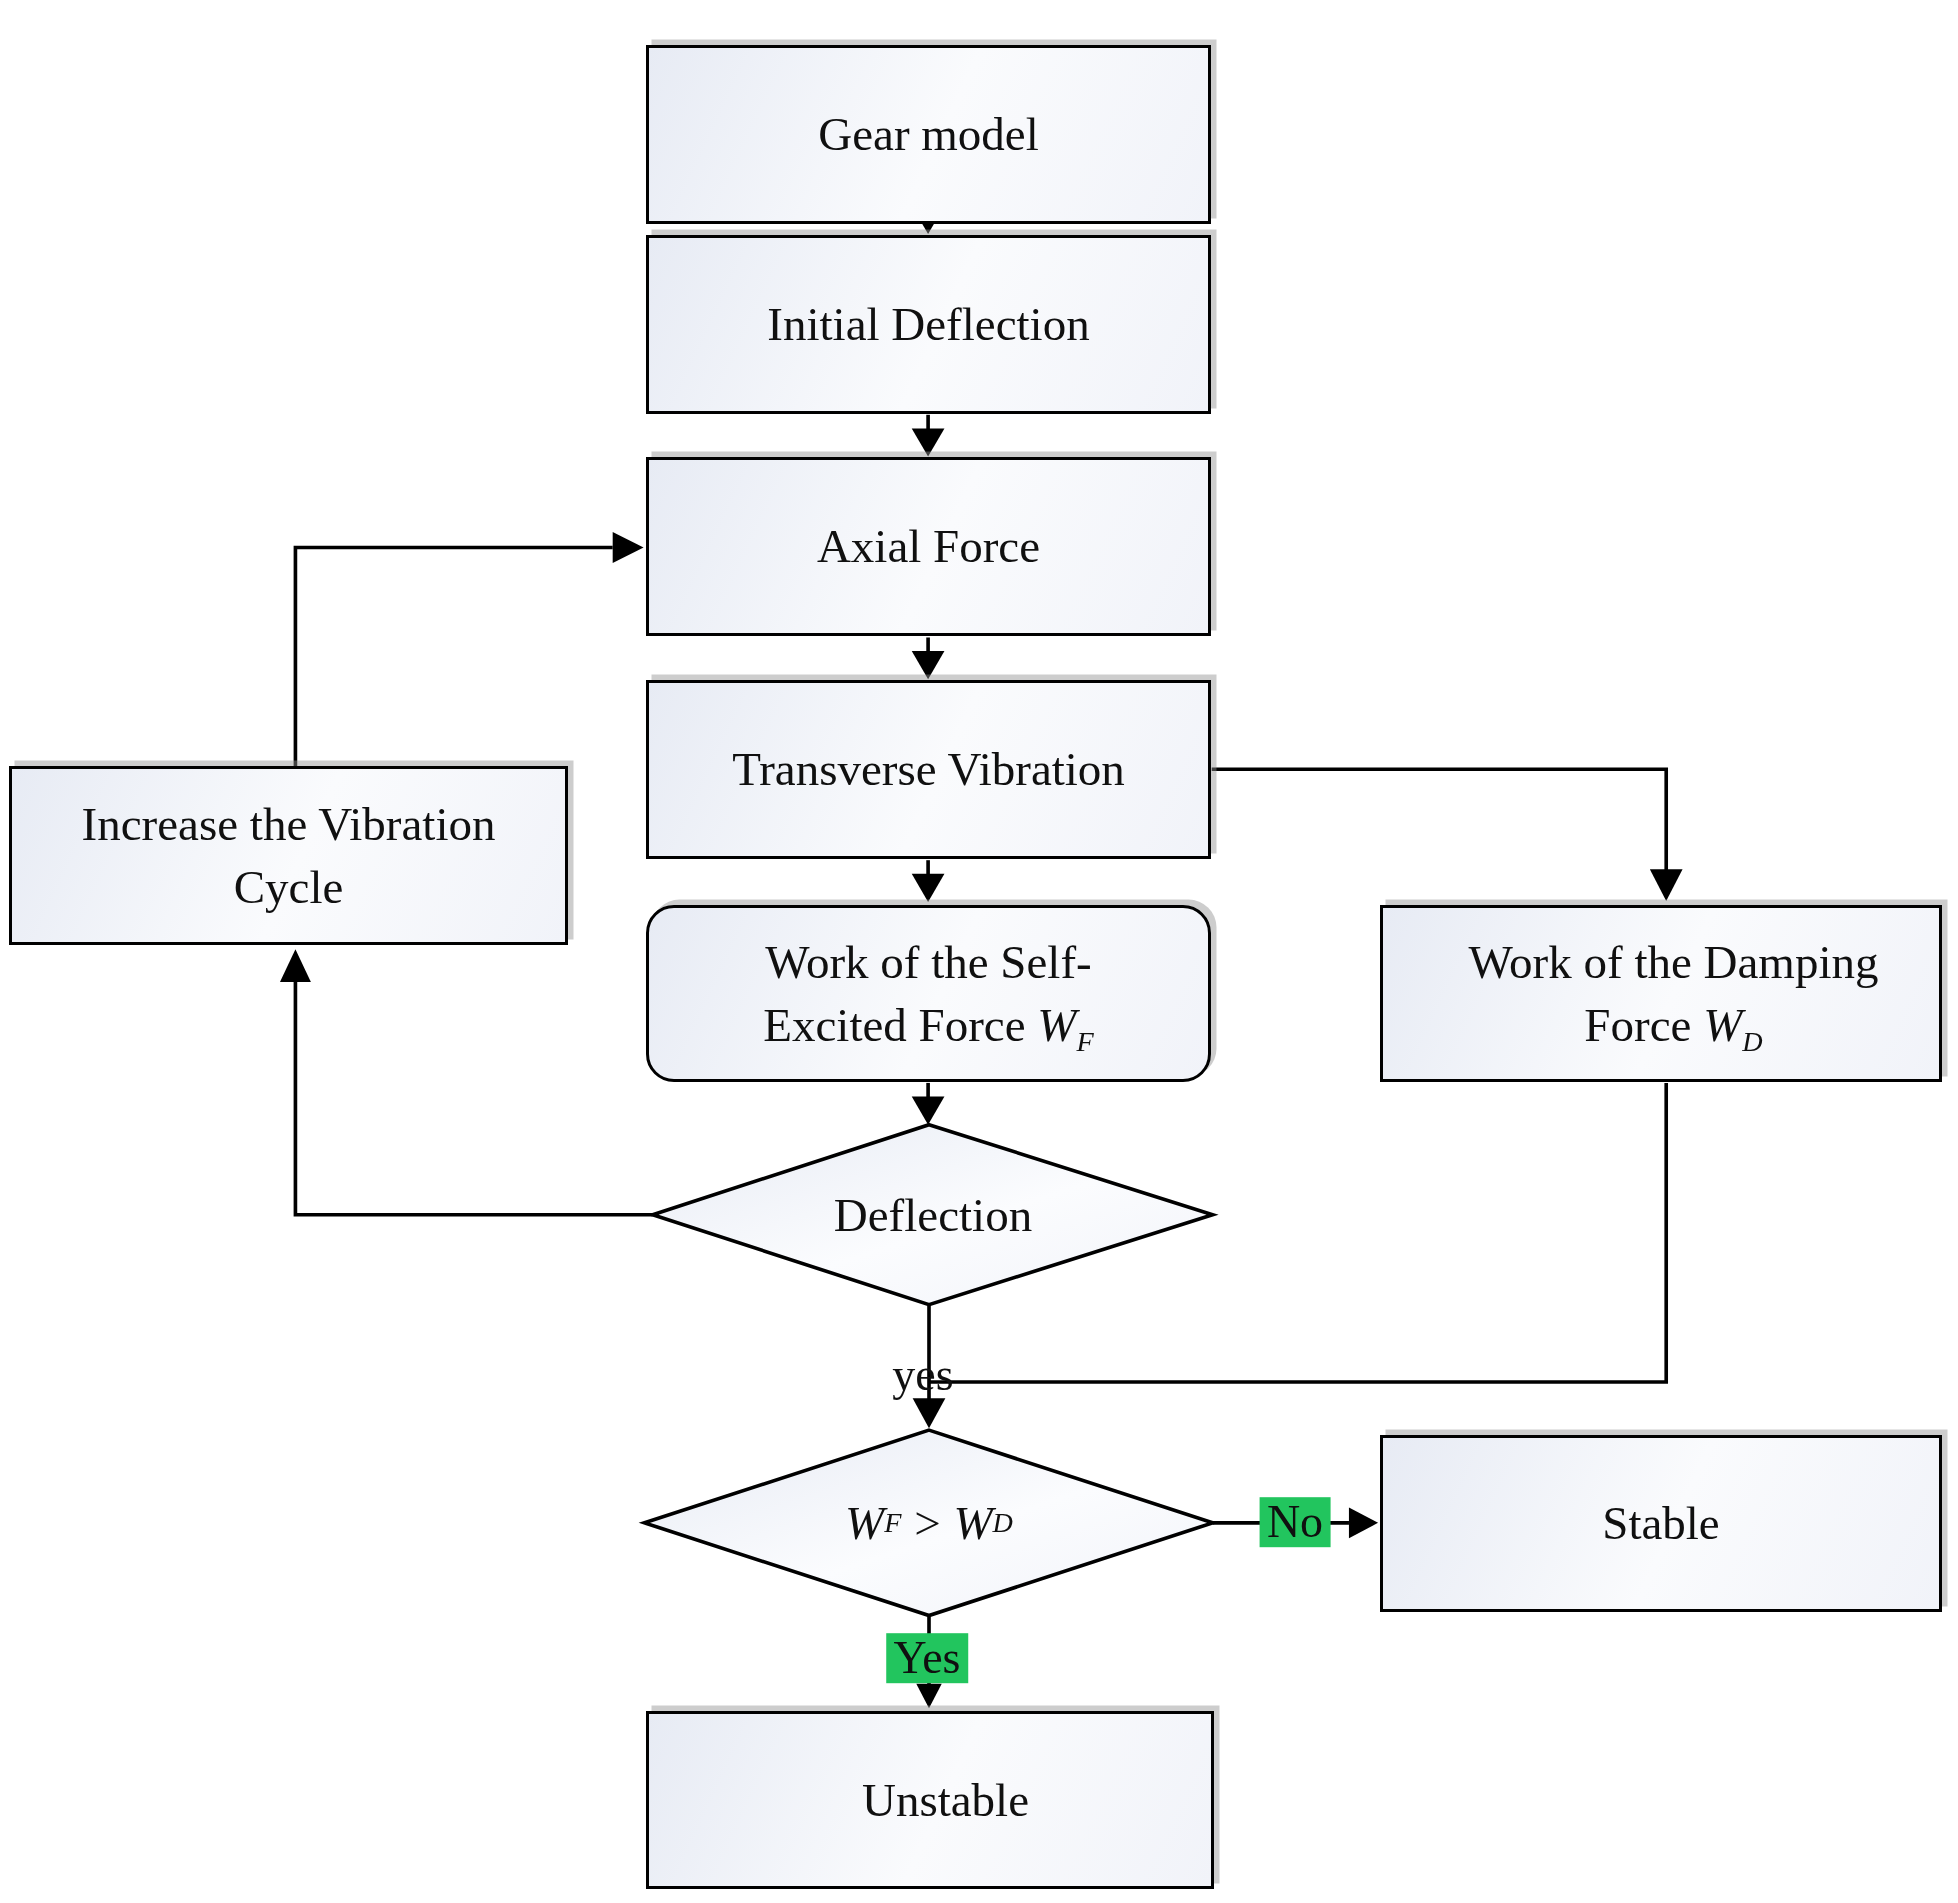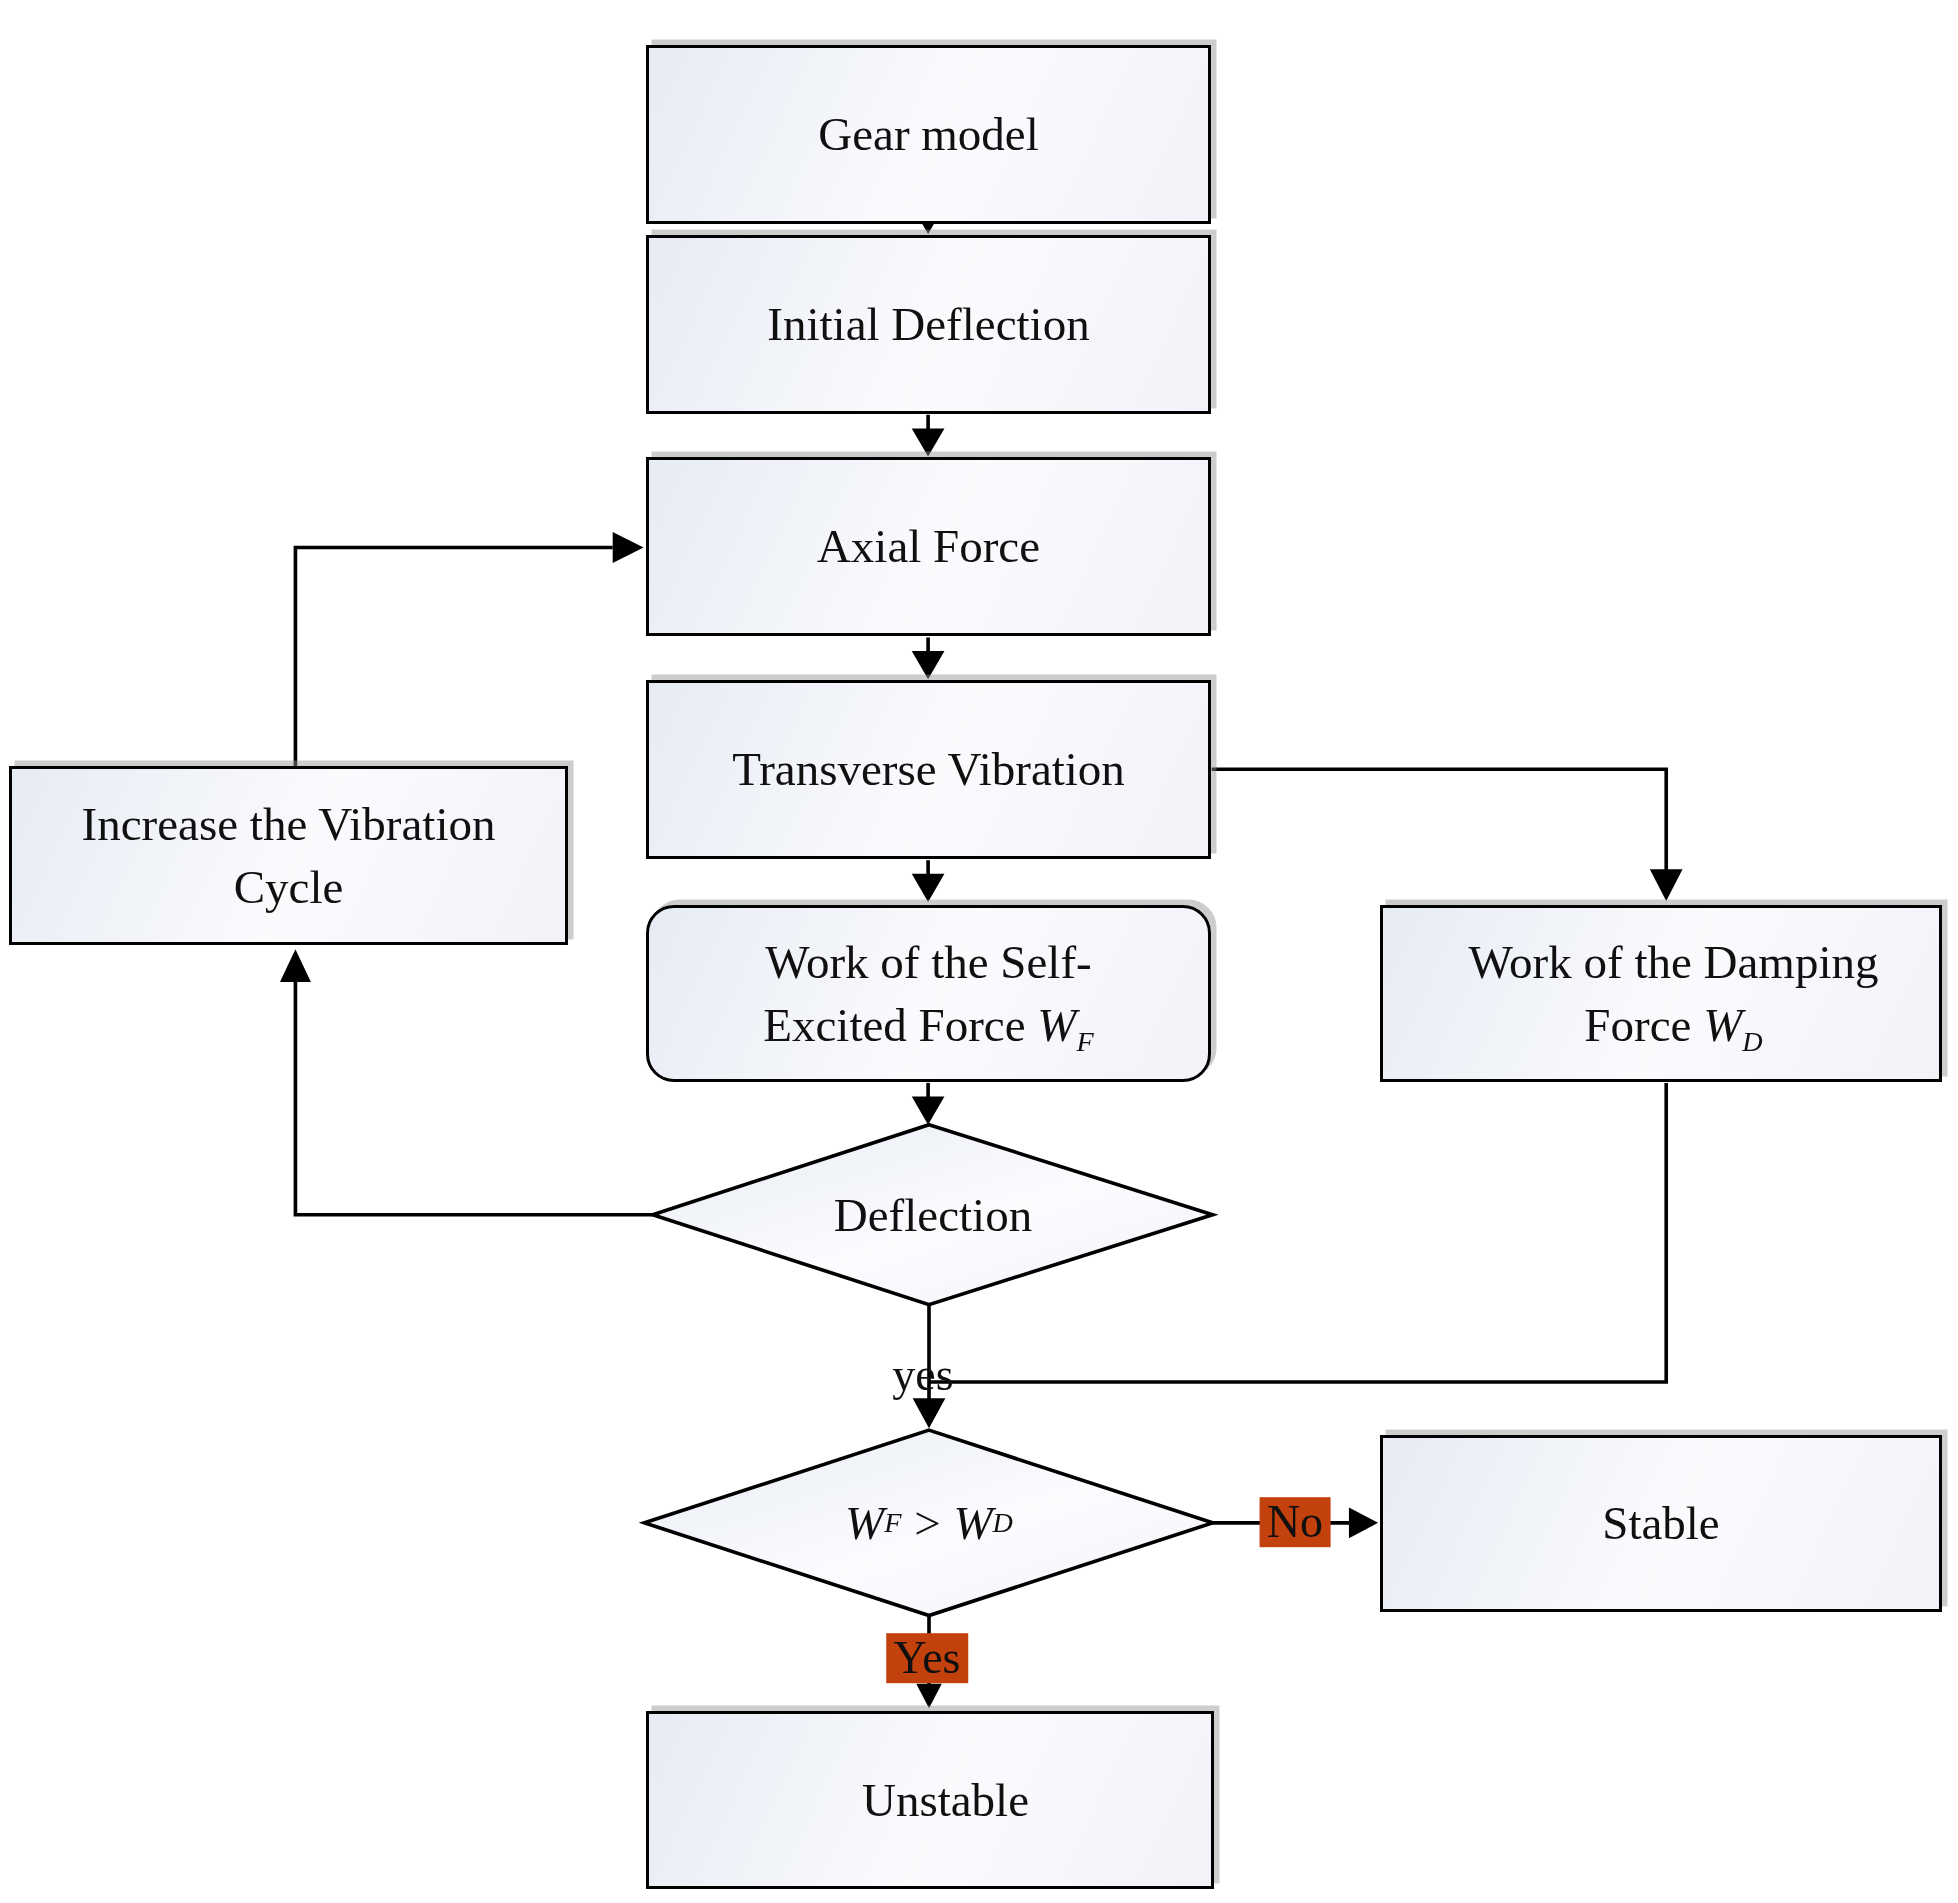--- a/index.html
+++ b/index.html
@@ -54,21 +54,21 @@
   }
   .op { margin: 0 12.7px; }
   .edge-label {
     position: absolute;
     transform: translate(-50%, -50%);
     font-size: 46px;
     line-height: 1;
     white-space: nowrap;
   }
   .edge-label.bg {
-    background: #c2410c;
+    background: #22c55e;
     padding: 1.8px 7.3px;
   }
 </style>
 </head>
 <body>
 
 <div class="canvas">
 
   <svg class="wires" viewBox="0 0 2154 2094" xmlns="http://www.w3.org/2000/svg">
     <defs>

